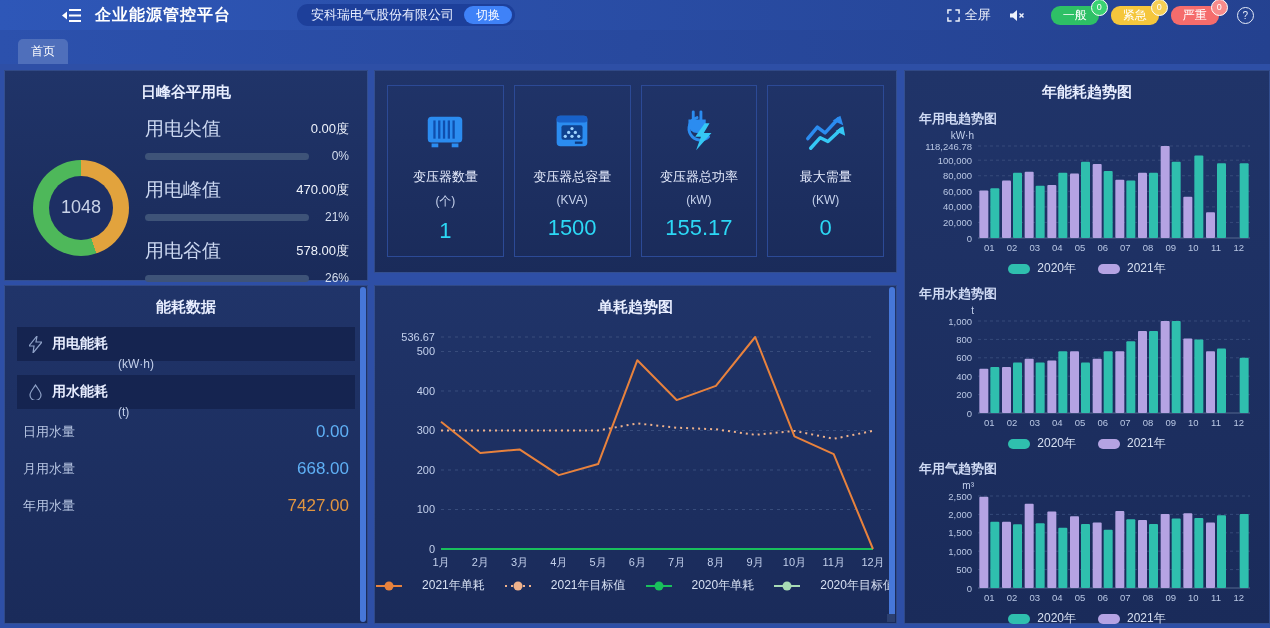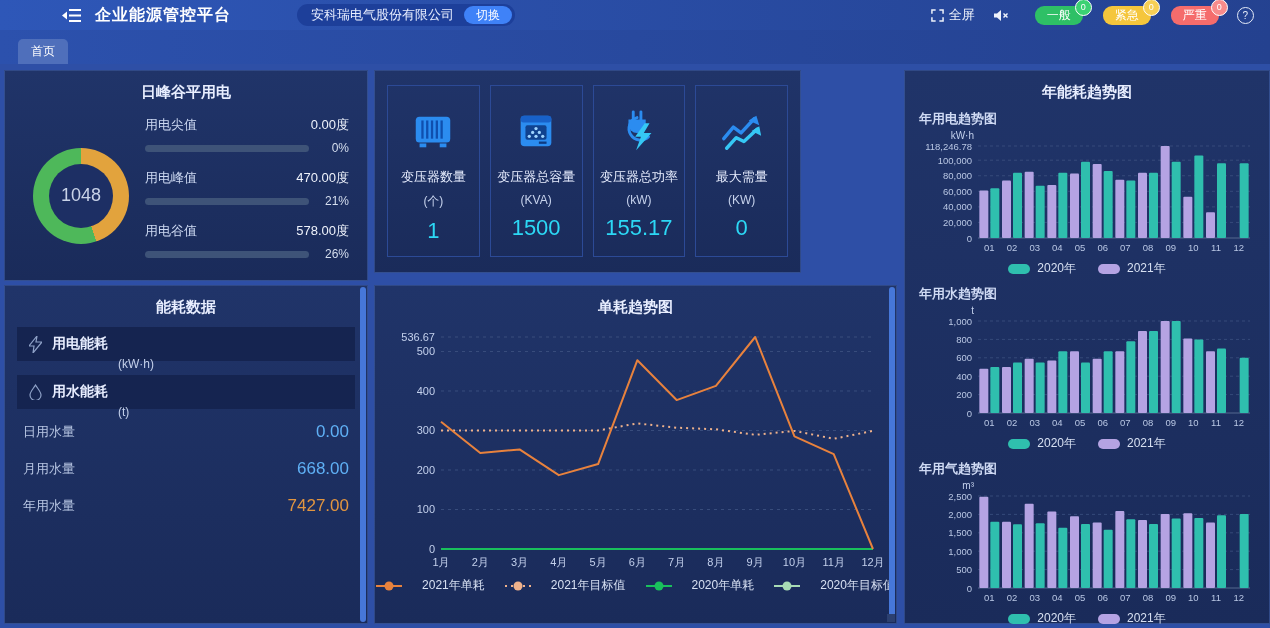--- a/index.html
+++ b/index.html
@@ -11,21 +11,21 @@
           background:linear-gradient(90deg,#2e57b8,#24418f);display:flex;align-items:center;z-index:5;padding-left:48px;}
   .menu-toggle{margin-left:14px;cursor:pointer;display:flex;align-items:center;}
   .app-title{color:#fff;font-size:16px;font-weight:bold;margin-left:14px;letter-spacing:1px;}
   .company-pill{margin-left:66px;height:22px;display:flex;align-items:center;gap:10px;
                 background:#1d3f9a;border-radius:12px;padding:0 3px 0 14px;}
   .company-name{color:#e8eeff;font-size:13px;}
   .switch-btn{height:18px;border:none;border-radius:10px;background:#3f82f8;color:#fff;
               font-size:12px;padding:0 12px;cursor:pointer;}
   .h-right{margin-left:auto;display:flex;align-items:center;gap:18px;padding-right:18px;}
   .fullscreen{display:flex;align-items:center;gap:5px;color:#eef2fb;font-size:13px;cursor:pointer;}
-  .alarm-group{display:flex;align-items:center;gap:20px;margin-left:8px;}
+  .alarm-group{display:flex;align-items:center;gap:12px;margin-left:8px;}
   .pill{position:relative;height:19px;border-radius:9px;color:#fff;font-size:12px;
         display:flex;align-items:center;padding:0 12px;cursor:pointer;}
   .pill-normal{background:#2ec066;}
   .pill-urgent{background:#f5c63c;}
   .pill-severe{background:#f56c6c;}
   .badge{position:absolute;top:-7px;right:-9px;width:15px;height:15px;border-radius:50%;
          border:1px solid #fff;color:#fff;font-size:9px;display:flex;align-items:center;justify-content:center;}
   .badge-n{background:#3bd273;} .badge-u{background:#f7cf55;} .badge-s{background:#f78b8b;}
   .help-circle{width:15px;height:15px;border:1.4px solid #e6ecf8;border-radius:50%;color:#e6ecf8;
                font-size:10px;display:flex;align-items:center;justify-content:center;cursor:pointer;}
@@ -33,33 +33,33 @@
   
   .tabrow{position:absolute;left:0;top:30px;width:100%;height:34px;
           background:linear-gradient(90deg,#2c51ad,#24418f);}
   .tab{position:absolute;left:18px;bottom:0;height:25px;padding:0 13px;background:#4f6fbb;
        border-radius:5px 5px 0 0;color:#fff;font-size:12px;display:flex;align-items:center;cursor:pointer;}
   
   .panel{position:absolute;background:linear-gradient(180deg,#203469,#1a2b5a);
          border:1px solid rgba(84,124,208,.38);box-sizing:border-box;}
   .p-title{color:#e8eeff;font-size:15px;font-weight:bold;text-align:center;padding-top:12px;}
   .p-peak{left:4px;top:70px;width:364px;height:211px;}
-  .p-stats{left:374px;top:70px;width:427px;height:203px;}
+  .p-stats{left:374px;top:70px;width:523px;height:203px;}
   .p-energy{left:4px;top:285px;width:364px;height:339px;}
   .p-line{left:374px;top:285px;width:523px;height:339px;}
   .p-right{left:904px;top:70px;width:366px;height:554px;}
   
   .pv-body{display:flex;padding:10px 18px 0 12px;}
   .donut-wrap{width:128px;display:flex;align-items:center;justify-content:center;padding-top:18px;}
   .donut{width:96px;height:96px;border-radius:50%;display:flex;align-items:center;justify-content:center;}
   .donut-hole{width:64px;height:64px;border-radius:50%;background:#1d2f64;
               display:flex;align-items:center;justify-content:center;color:#c9d3e8;font-size:18px;}
   .pv-rows{flex:1;display:flex;flex-direction:column;gap:14px;padding-top:4px;}
   .pv-line{display:flex;justify-content:space-between;align-items:center;}
-  .pv-label{color:#cdd9f2;font-size:13px;}
+  .pv-label{color:#cdd9f2;font-size:19px;}
   .pv-value{color:#eef2fb;font-size:13px;}
   .pv-barline{display:flex;align-items:center;gap:8px;margin-top:7px;}
   .track{flex:1;height:7px;border-radius:4px;background:#3e5378;overflow:hidden;}
   .fill{height:100%;border-radius:4px;width:0;}
   .pct{width:32px;text-align:right;color:#d5deee;font-size:12px;}
   
   .cards{display:flex;gap:10px;padding:14px 12px 0 12px;}
   .card{flex:1;height:172px;border:1px solid #2c4a96;display:flex;flex-direction:column;
         align-items:center;justify-content:flex-start;padding-top:22px;box-sizing:border-box;}
   .card-label{color:#e8eeff;font-size:13px;margin-top:14px;}

